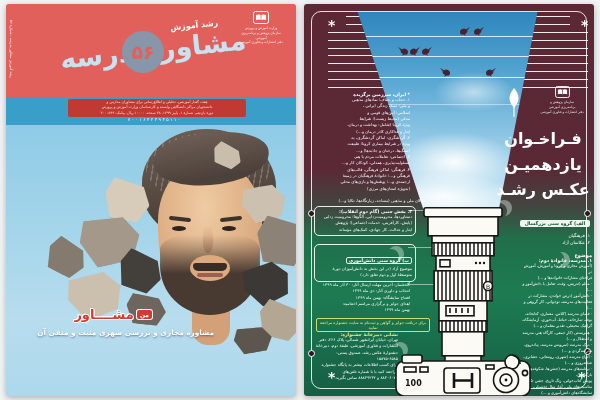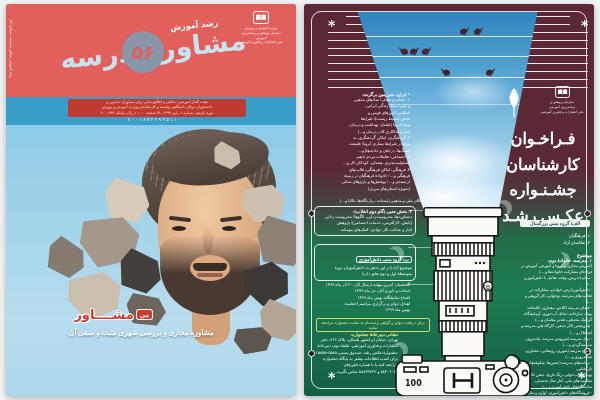--- a/index.html
+++ b/index.html
@@ -1,20 +1,20 @@
 <!DOCTYPE html>
 <html lang="fa"><head>
 <meta charset="utf-8">
 <style>
   html,body{margin:0;padding:0;}
   body{width:600px;height:400px;overflow:hidden;background:#f2f3f4;font-family:"DejaVu Sans",sans-serif;position:relative;}
   .page{position:absolute;top:4px;height:392px;box-shadow:0 2px 6px rgba(0,0,0,.28);border-radius:3px;overflow:hidden;}
   .abs{position:absolute;}
   .pre{white-space:pre-line;}
-  .rtl{direction:rtl;text-align:right;font-family:Liberation Serif, serif;}
+  .rtl{direction:rtl;text-align:right;}
   
   #cover{left:6px;width:290px;background:#9fd2e8;}
   .cov-header{position:absolute;left:0;top:0;width:290px;height:93px;background:#e2605b;}
   .spine{position:absolute;left:3px;top:16px;writing-mode:vertical-rl;font-size:3.5px;color:rgba(255,255,255,.85);letter-spacing:1px;}
   .masthead{position:absolute;right:48px;top:30px;width:190px;font-size:27px;font-weight:bold;color:#c9e2ef;transform:rotate(-6deg);text-align:center;letter-spacing:-1px;}
   .brand-small{position:absolute;right:78px;top:17px;font-size:8px;font-weight:bold;color:#fff;transform:rotate(-6deg);}
   .issue-circle{position:absolute;left:116px;top:27px;width:42px;height:42px;border-radius:50%;background:#8796a8;color:#e2605b;font-size:19px;font-weight:bold;display:flex;align-items:center;justify-content:center;}
   .pub-logo{position:absolute;display:flex;flex-direction:column;align-items:center;color:#fff;}
   #cover .pub-logo{right:12px;top:7px;width:46px;}
   .pub-logo .cap{font-size:3.2px;line-height:1.5;text-align:center;margin-top:2px;opacity:.95;}
@@ -233,22 +233,21 @@
       <path d="M3 4 Q5.5 2.8 8 4 Q10.5 2.8 13 4 V9 Q10.5 7.8 8 9 Q5.5 7.8 3 9 Z" fill="#fff"></path>
       <line x1="8" y1="4" x2="8" y2="9" stroke="#5b2834" stroke-width="0.7"></line>
     </svg>
     <div class="cap pre">سازمان پژوهش و
 برنامه‌ریزی آموزشی
 دفتر انتشارات و فناوری آموزشی</div>
   </div>
 
   <div class="ptitle rtl">
     <div>فـراخـوان</div>
-    <div>کارشناسان</div>
-    <div>جشـنـواره</div>
+    <div>یازدهمیـن</div>
     <div>عکـس رشـد</div>
   </div>
 
   <div class="themes rtl">
     <div class="tinyhead">* ایران، سرزمین برگزیده</div>
     <div class="tiny pre">۱. حجاب و عفاف؛ نمادهای مذهبی
 و ملی؛ سبک زندگی ایرانی ـ
 اسلامی؛ آیین‌های قومی و
 محلی (محیط زیست)؛ شرایط
 ویژه کرونا (شامل: بهداشت و درمان،

